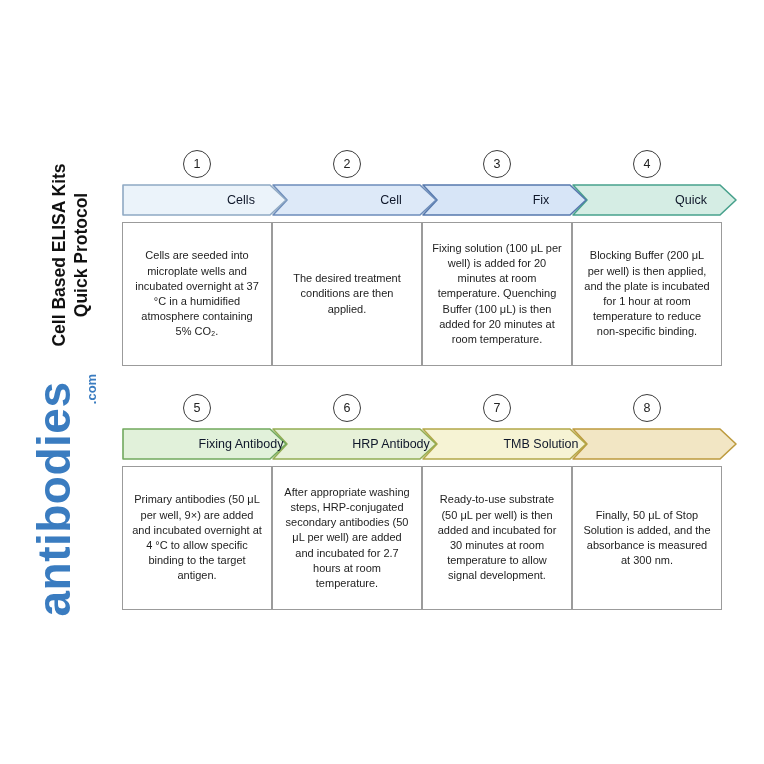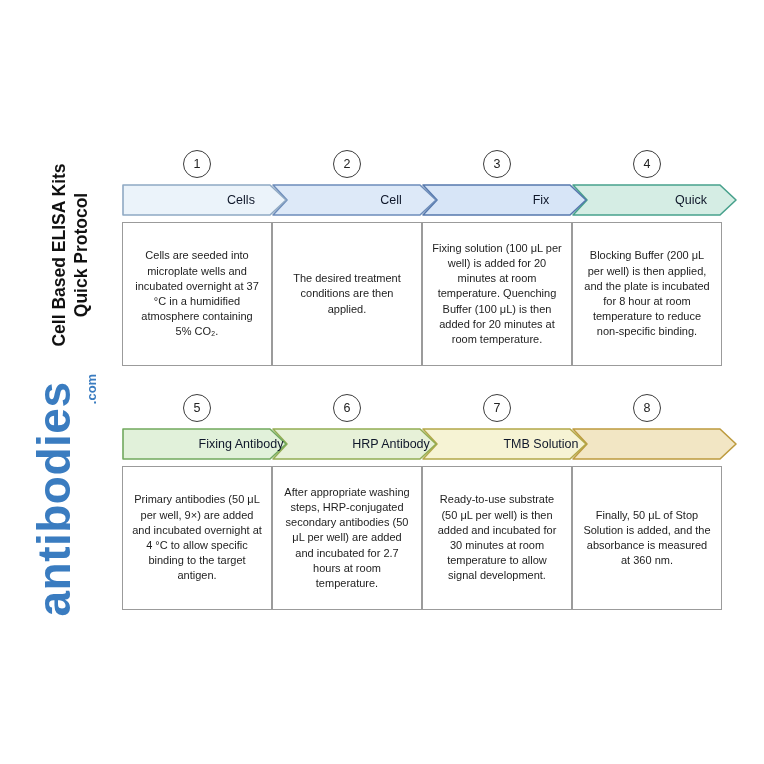--- a/index.html
+++ b/index.html
@@ -106,21 +106,21 @@
 
   <div class="step row0 col3">
     <div class="num-circle">
         <span>4</span>
       </div>
     <svg class="chev" viewBox="0 0 166 32">
       <polygon points="1,1 148,1 164,16 148,31 1,31 15,16" fill="#d5ede4" stroke="#47a18c"></polygon>
     </svg>
     <div class="chev-label">Quick</div>
     <div class="desc-box">
-        <span>Blocking Buffer (200 μL per well) is then applied, and the plate is incubated for 8 hour at room temperature to reduce non-specific binding.</span>
+        <span>Blocking Buffer (200 μL per well) is then applied, and the plate is incubated for 1 hour at room temperature to reduce non-specific binding.</span>
       </div>
   </div>
 
   <div class="step row1 col0">
     <div class="num-circle">
         <span>5</span>
       </div>
     <svg class="chev" viewBox="0 0 166 32">
       <polygon points="1,1 148,1 164,16 148,31 1,31" fill="#e1f1da" stroke="#71a95e"></polygon>
     </svg>
@@ -157,17 +157,17 @@
   </div>
 
   <div class="step row1 col3">
     <div class="num-circle">
         <span>8</span>
       </div>
     <svg class="chev" viewBox="0 0 166 32">
       <polygon points="1,1 148,1 164,16 148,31 1,31 15,16" fill="#f2e6c4" stroke="#bd9b3e"></polygon>
     </svg>
     <div class="desc-box">
-        <span>Finally, 50 μL of Stop Solution is added, and the absorbance is measured at 360 nm.</span>
+        <span>Finally, 50 μL of Stop Solution is added, and the absorbance is measured at 300 nm.</span>
       </div>
   </div>
 
 </div>
 
 </body></html>

